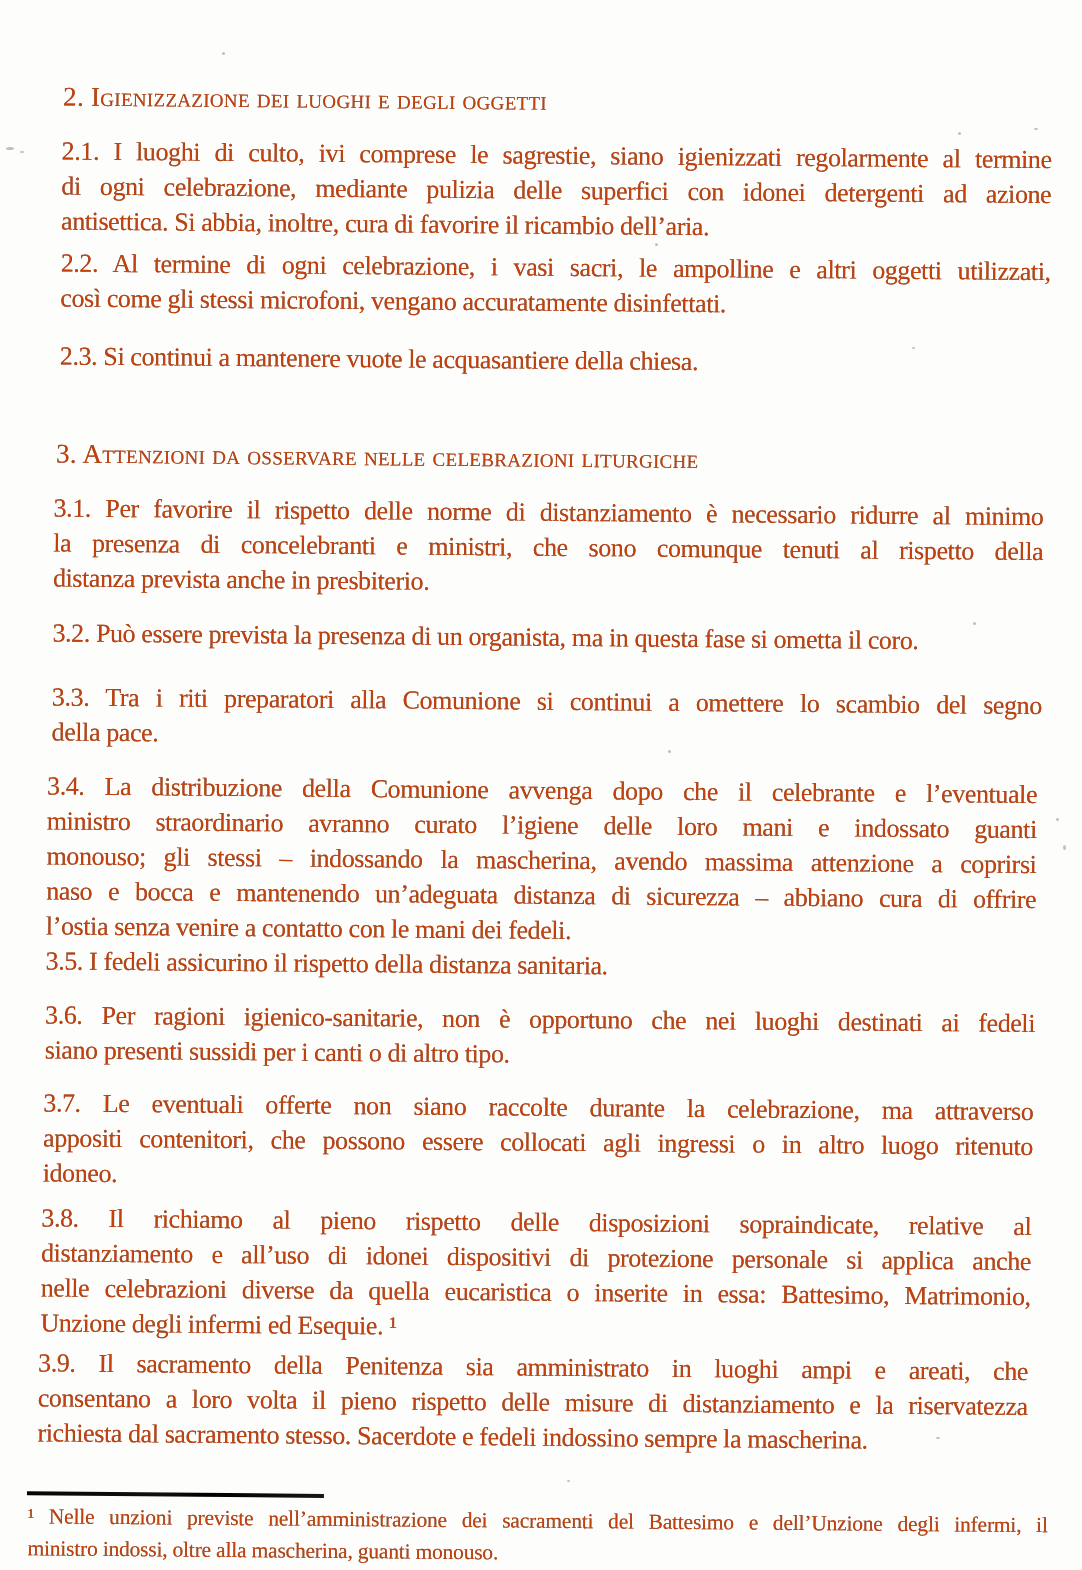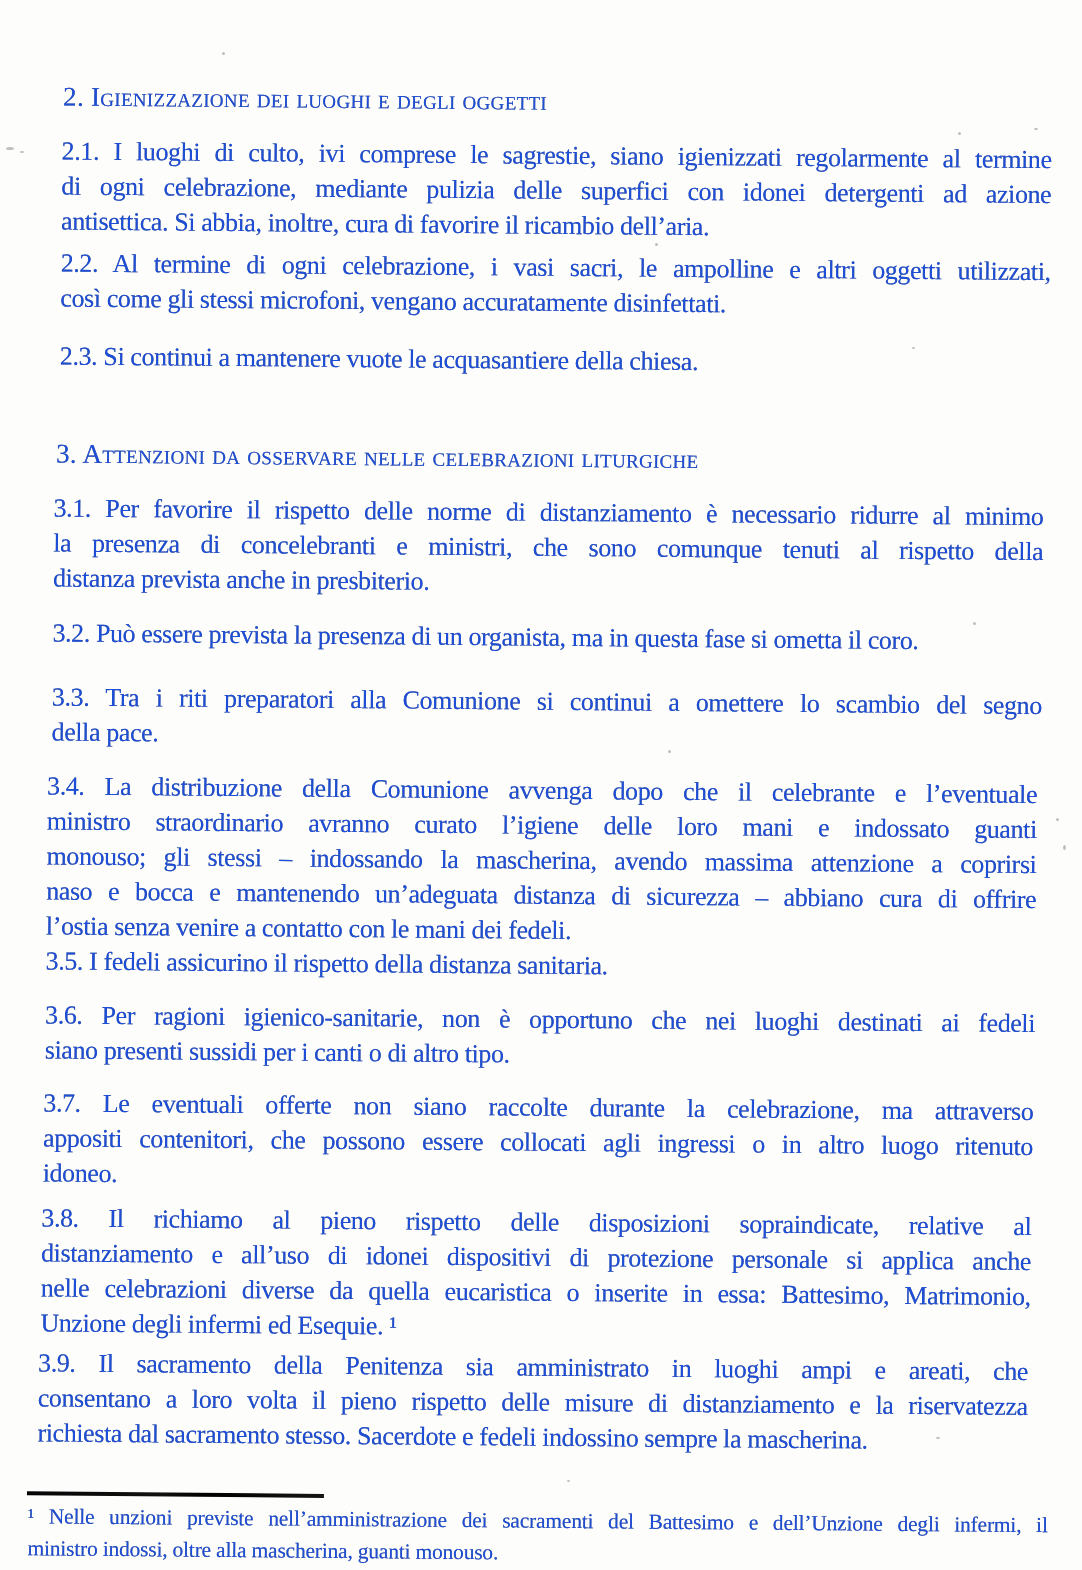--- a/index.html
+++ b/index.html
@@ -3,21 +3,21 @@
 <meta charset="utf-8">
 <title>Documento scansionato</title>
 <style>
   html,body{margin:0;padding:0;background:#e8e8e8;}
   .doc{
     position:relative;
     width:1082px;height:1570px;
     background:#fdfdfc;
     overflow:hidden;
     font-family:"Liberation Serif","DejaVu Serif",serif;
-    color:#1d4ed8;
+    color:#c2410c;
   }
   .rot{
     position:absolute;left:0;top:0;width:1082px;height:1570px;
     transform:rotate(0.5deg);
     transform-origin:0 0;
   }
   .block{position:absolute;}
   .sec-heading{
     position:absolute;
     margin:0;

